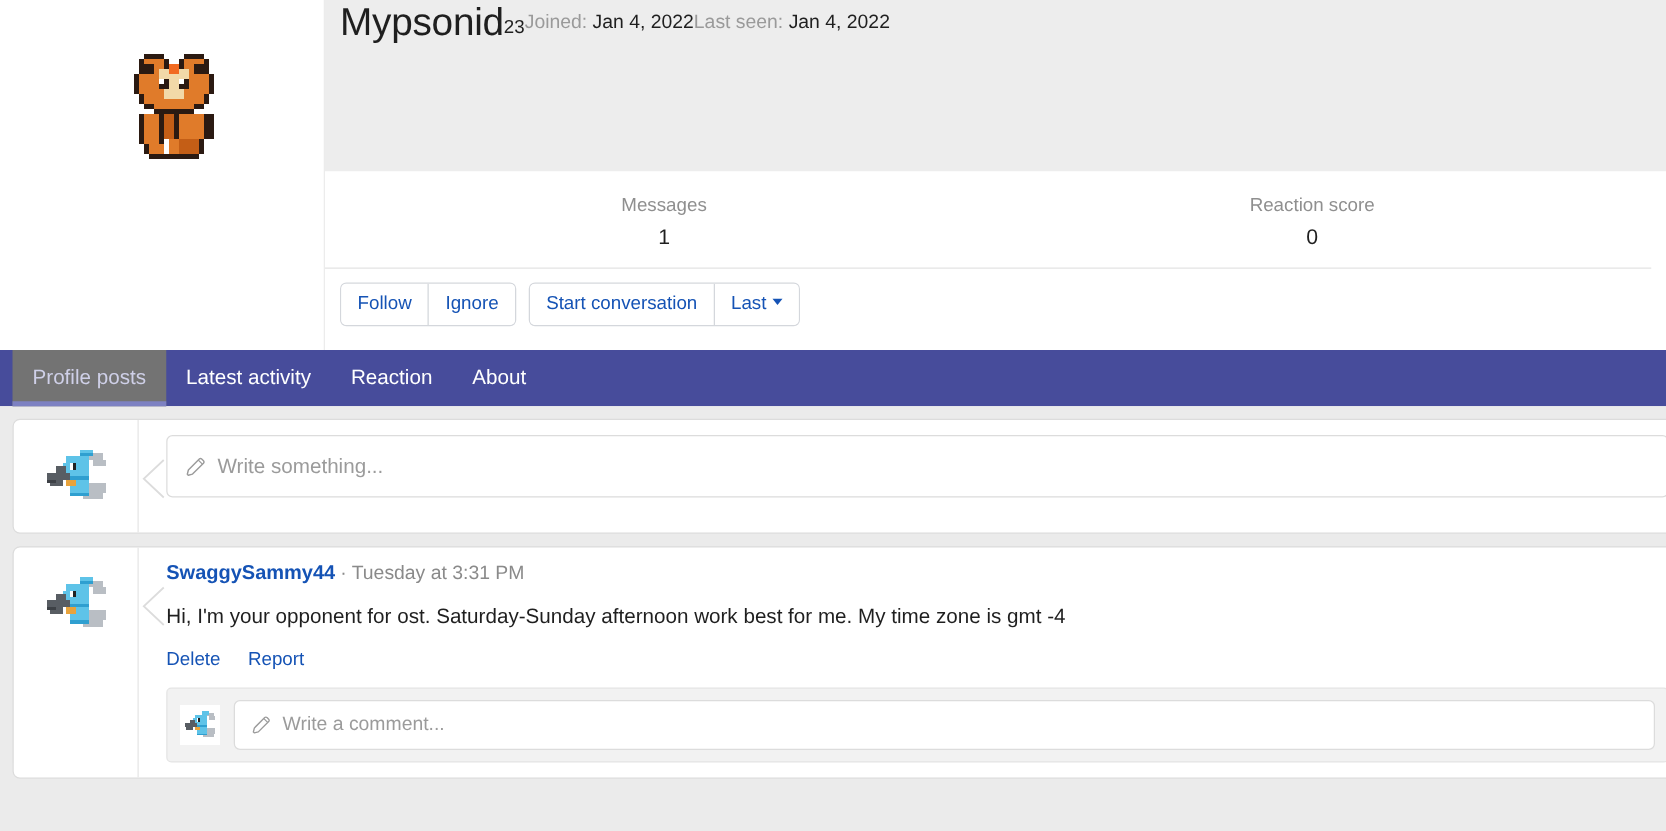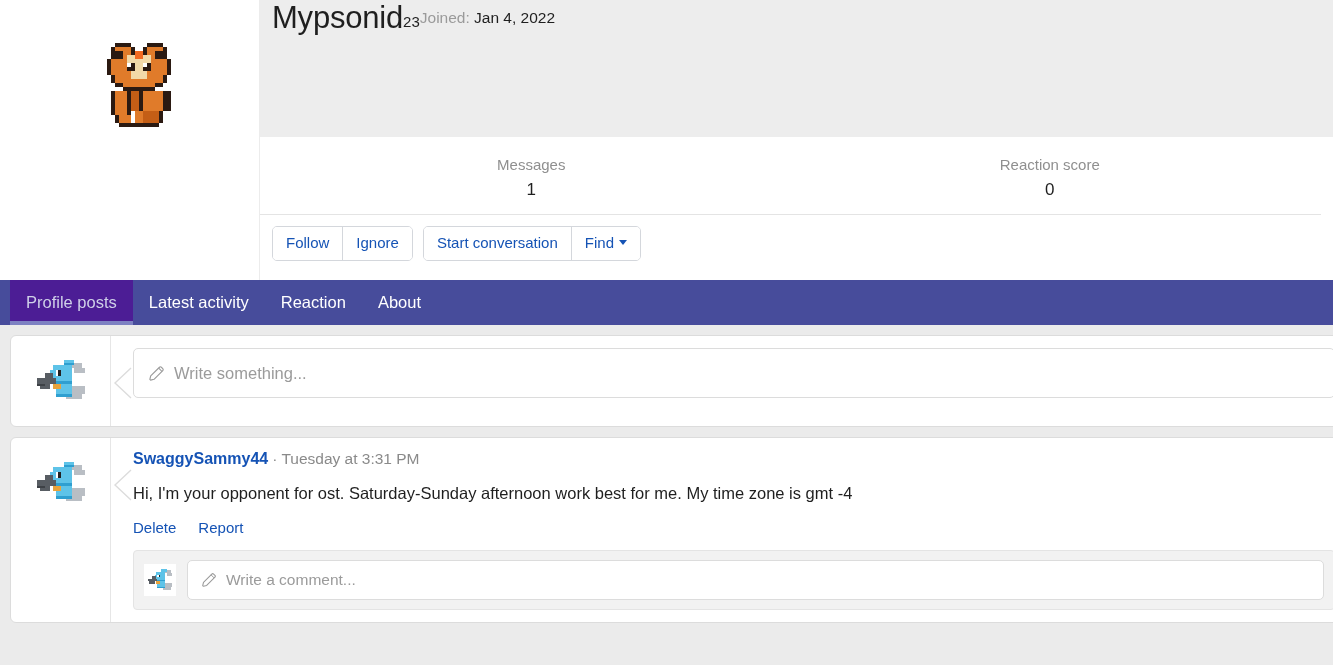--- a/index.html
+++ b/index.html
@@ -152,21 +152,21 @@
     display: flex;
     align-items: center;
     padding: 0 16px;
     font-size: 16.5px;
     color: #ffffff;
     cursor: pointer;
     position: relative;
     line-height: 1;
   }
   .tab.active {
-    background: #4c1d95;
+    background: #737373;
     color: #cfd0e8;
   }
   .tab.active::after {
     content: "";
     position: absolute;
     left: 0; right: 0; bottom: 0;
     height: 4px;
     background: #7d81c2;
   }
 
@@ -364,41 +364,45 @@
   </div>
 
   <div class="header-right">
     <div class="header-band">
       <div class="username">Mypsonid</div>
       <div class="user-sub">23</div>
       <div class="meta-line">
         <span class="meta-label">Joined:</span>
         <span>Jan 4, 2022</span>
       </div>
+      <div class="meta-line">
+        <span class="meta-label">Last seen:</span>
+        <span>Jan 4, 2022</span>
+      </div>
     </div>
 
     <div class="stats-row">
       <div class="stat">
         <div class="stat-label">Messages</div>
         <div class="stat-value">1</div>
       </div>
       <div class="stat">
         <div class="stat-label">Reaction score</div>
         <div class="stat-value">0</div>
       </div>
     </div>
 
     <div class="button-bar">
       <div class="btn-group">
         <button class="btn">Follow</button>
         <button class="btn">Ignore</button>
       </div>
       <div class="btn-group">
         <button class="btn">Start conversation</button>
-        <button class="btn"><span>Find</span><span class="caret"></span></button>
+        <button class="btn"><span>Last</span><span class="caret"></span></button>
       </div>
     </div>
   </div>
 </div>
 
 <div class="nav-tabs">
   <div class="tab active">
       <span>Profile posts</span>
     </div>
   <div class="tab">

